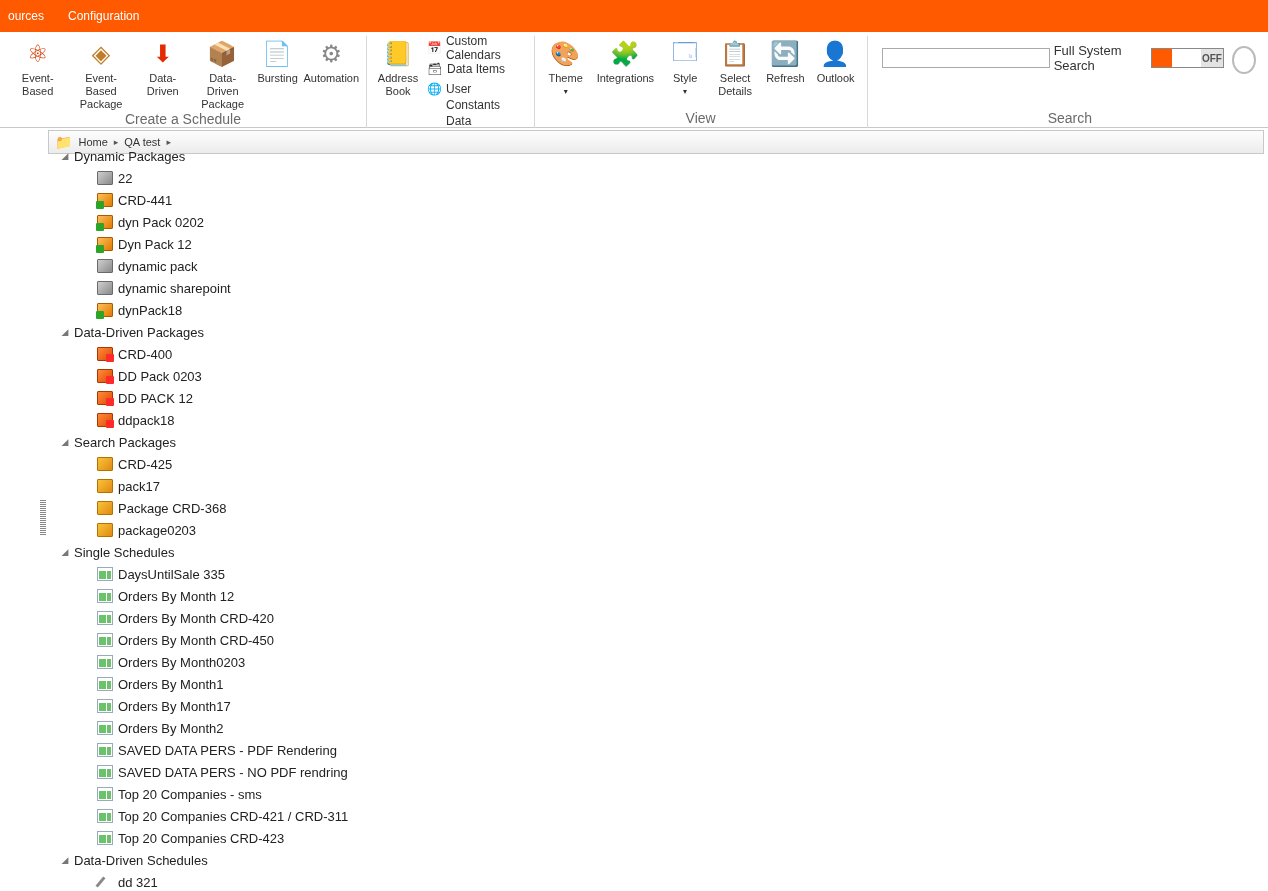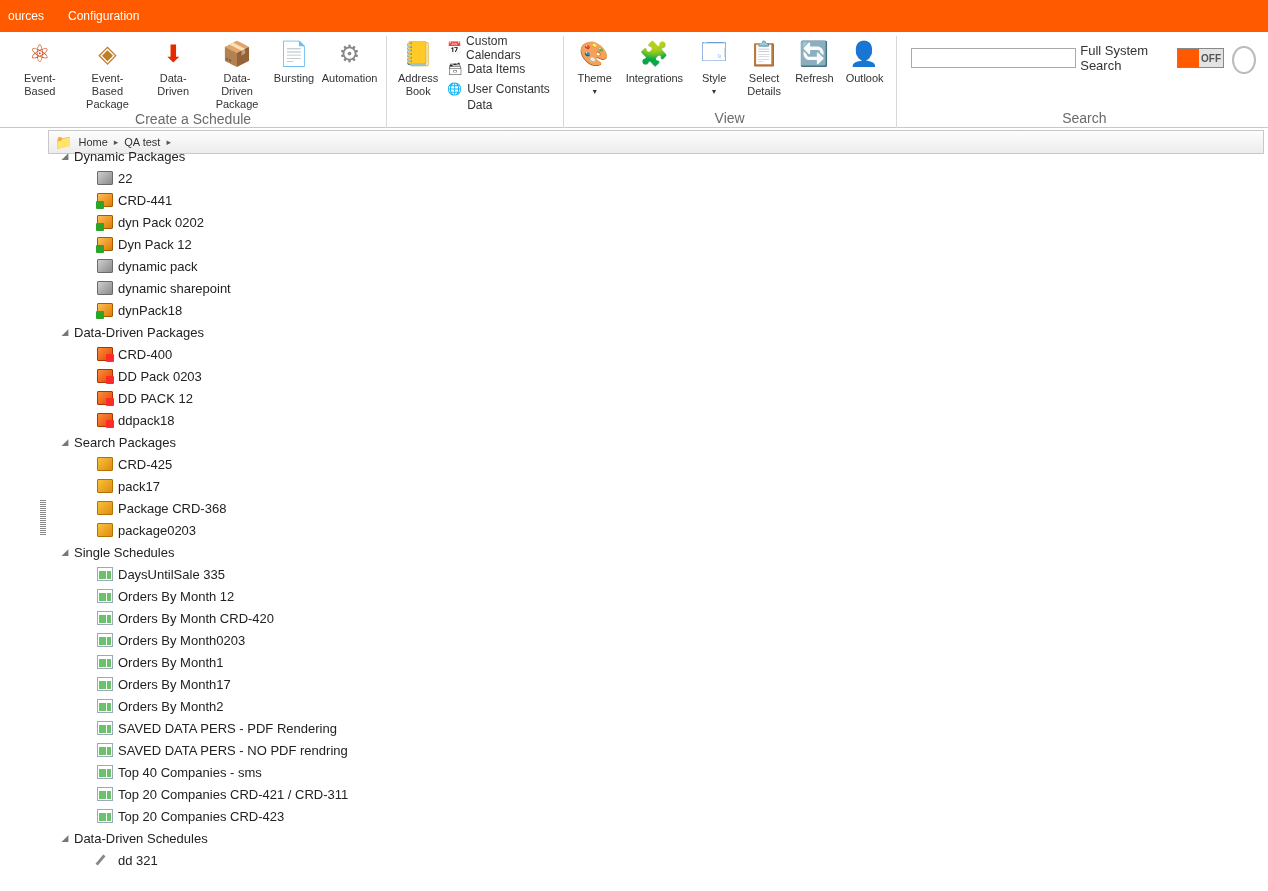--- a/index.html
+++ b/index.html
@@ -24,21 +24,21 @@
 .rbtn-small { display:flex; align-items:center; gap:4px; padding:1px 4px; font-size:11px; color:#333; cursor:default; height:20px; }
 .rbtn-small .ico { width:16px; height:16px; display:flex; align-items:center; justify-content:center; }
 
 .ribbon-stack { display:flex; flex-direction:column; gap:1px; padding-top:2px; }
 
 
 .search-wrap { display:flex; flex-direction:column; align-items:center; padding:6px 4px 0 8px; height:92px; }
 .search-row { display:flex; align-items:center; gap:0; }
 .search-row input { width:200px; height:20px; border:1px solid #aaa; padding:0 4px; font-size:11px; }
 .search-row .lbl { font-size:13px; color:#333; margin:0 4px; }
-.toggle { display:flex; border:1px solid #888; height:20px; overflow:hidden; }
+.toggle { display:flex; border:1px solid #888; height:20px; overflow:hidden;gap:29px; }
 .toggle .on { background:#ff5a00; width:26px; }
 .toggle .off { background:#e3e3e3; color:#555; font-weight:bold; font-size:10px; display:flex; align-items:center; justify-content:center; width:30px; }
 
 
 .circ { width:28px; height:28px; border:2px solid #bbb; border-radius:50%; margin:4px 2px 0 8px; }
 
 
 .breadcrumb { height:24px; border:1px solid #c8c8c8; margin:2px 4px 0 48px; display:flex; align-items:center; padding:0 6px; gap:6px; background:linear-gradient(#fdfdfd,#ececec); }
 .bc-sep { font-size:9px; color:#555; }
 .bc-item { font-size:11px; color:#333; cursor:default; }
@@ -371,20 +371,27 @@
         <span class="tico">
           <span class="i-chart"></span>
         </span>
         <span class="tlbl">Orders By Month CRD-420</span>
       </div>
       <div class="tnode lvl1">
         <span class="exp"></span>
         <span class="tico">
           <span class="i-chart"></span>
         </span>
+        <span class="tlbl">Orders By Month CRD-450</span>
+      </div>
+      <div class="tnode lvl1">
+        <span class="exp"></span>
+        <span class="tico">
+          <span class="i-chart"></span>
+        </span>
         <span class="tlbl">Orders By Month0203</span>
       </div>
       <div class="tnode lvl1">
         <span class="exp"></span>
         <span class="tico">
           <span class="i-chart"></span>
         </span>
         <span class="tlbl">Orders By Month1</span>
       </div>
       <div class="tnode lvl1">
@@ -413,21 +420,21 @@
         <span class="tico">
           <span class="i-chart"></span>
         </span>
         <span class="tlbl">SAVED DATA PERS - NO PDF rendring</span>
       </div>
       <div class="tnode lvl1">
         <span class="exp"></span>
         <span class="tico">
           <span class="i-chart"></span>
         </span>
-        <span class="tlbl">Top 40 Companies - sms</span>
+        <span class="tlbl">Top 20 Companies - sms</span>
       </div>
       <div class="tnode lvl1">
         <span class="exp"></span>
         <span class="tico">
           <span class="i-chart"></span>
         </span>
         <span class="tlbl">Top 20 Companies CRD-421 / CRD-311</span>
       </div>
       <div class="tnode lvl1">
         <span class="exp"></span>

